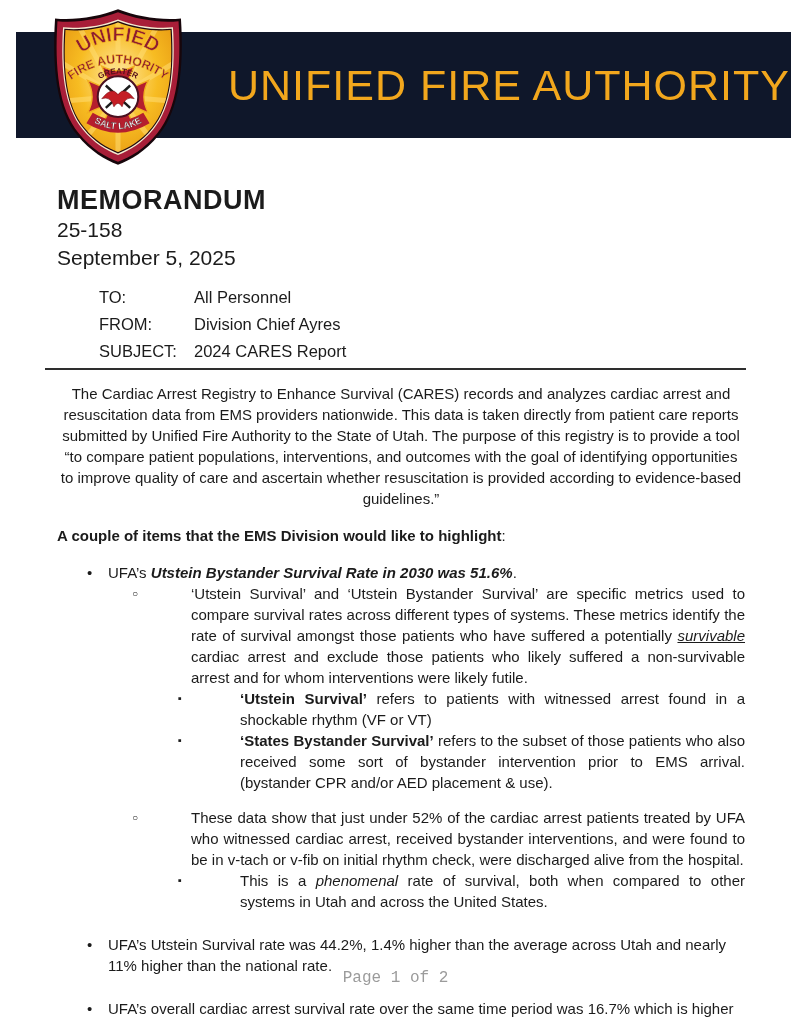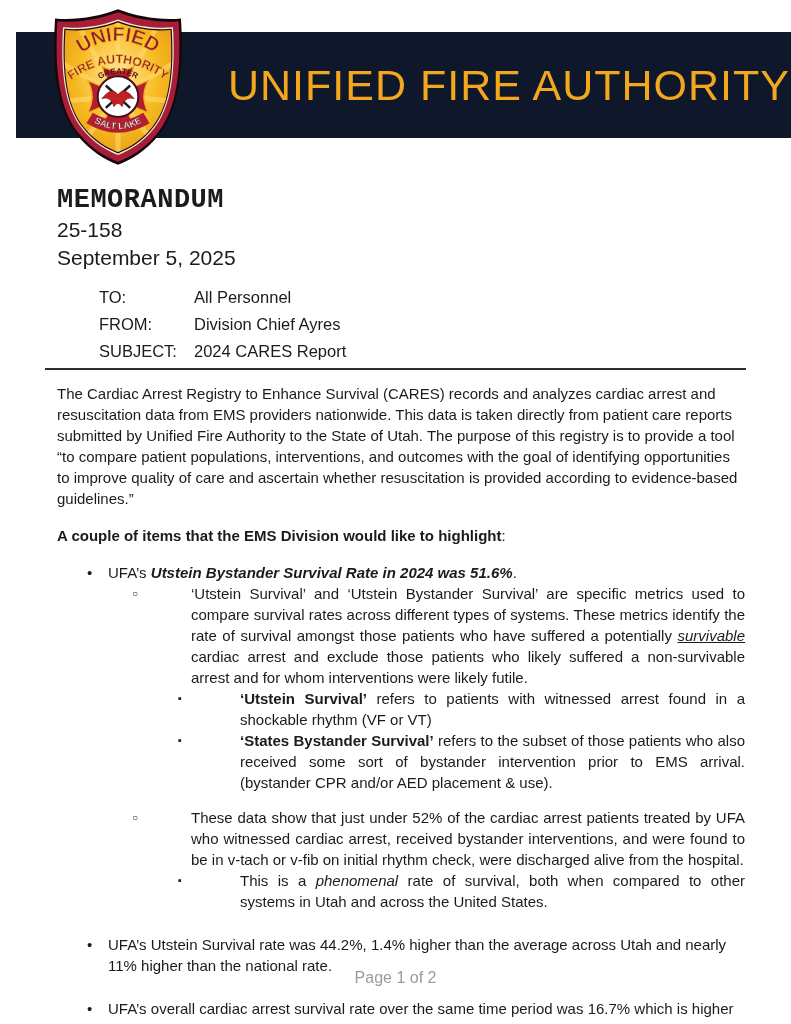--- a/index.html
+++ b/index.html
@@ -11,48 +11,48 @@
   .band{position:absolute;top:32px;left:16px;width:791px;height:106px;background:#0f172a;}
   .band-title{
     position:absolute;left:212px;top:0;height:106px;line-height:106px;
     font-size:43px;letter-spacing:1px;color:#F2A71D;white-space:nowrap;
   }
   .badge{position:absolute;top:7px;left:51px;width:134px;height:160px;}
   .badge svg{display:block;width:100%;height:100%;}
   .badge text{font-family:"Liberation Sans","DejaVu Sans",sans-serif;font-weight:bold;}
   
   .content{position:absolute;top:0;left:57px;width:688px;}
-  .memo-heading{margin:184px 0 0 0;font-size:27px;line-height:32px;font-weight:bold;letter-spacing:.5px;font-family:Liberation Mono, monospace;}
+  .memo-heading{margin:184px 0 0 0;font-size:27px;line-height:32px;font-weight:bold;letter-spacing:.5px;}
   .memo-num{font-size:21px;line-height:28px;}
   .memo-date{font-size:21px;line-height:28px;}
   .fields{margin-top:12px;font-size:16.5px;}
   .frow{display:flex;line-height:27px;margin-left:42px;}
   .flabel{flex:0 0 95px;}
   .rule{border:none;border-top:2px solid #2e2e2e;margin:3px 0 0 -12px;width:701px;}
   
-  .intro{margin:13px 0 0 0;font-size:15px;line-height:21px;}
+  .intro{margin:13px 0 0 0;font-size:15px;line-height:21px;text-align:center;}
   .hl{margin:16px 0 0 0;font-size:15px;line-height:21px;}
   .hl strong{font-weight:bold;}
   .li{display:flex;font-size:15px;line-height:21px;}
   .li .tx{flex:1;}
   .just .tx{text-align:justify;margin-left:40px;}
   .l1{padding-left:30px;}  .l1 .mk{flex:0 0 21px;}
   .l2{padding-left:75px;}  .l2 .mk{flex:0 0 19px;font-size:10px;}
   .l3{padding-left:121px;} .l3 .mk{flex:0 0 22px;font-size:11px;}
   .mt-list{margin-top:16px;}
   .mt-gap{margin-top:14px;}
   .mt-big{margin-top:22px;}
   .bi{font-weight:bold;font-style:italic;}
   .iu{font-style:italic;text-decoration:underline;}
   .it{font-style:italic;}
   .bold{font-weight:bold;}
   
   .footer{
     position:absolute;top:969px;left:0;width:791px;text-align:center;
-    font-family:Liberation Sans, sans-serif;font-size:16px;color:#9b9b9b;
+    font-family:Liberation Mono, monospace;font-size:16px;color:#9b9b9b;
   }
 </style>
 </head>
 <body>
 
 <div class="page">
 
   <div class="band">
     <div class="band-title">UNIFIED FIRE AUTHORITY</div>
   </div>
@@ -146,21 +146,21 @@
     </div>
 
     <hr class="rule">
 
     <p class="intro">The Cardiac Arrest Registry to Enhance Survival (CARES) records and analyzes cardiac arrest and resuscitation data from EMS providers nationwide. This data is taken directly from patient care reports submitted by Unified Fire Authority to the State of Utah. The purpose of this registry is to provide a tool “to compare patient populations, interventions, and outcomes with the goal of identifying opportunities to improve quality of care and ascertain whether resuscitation is provided according to evidence-based guidelines.”</p>
 
     <p class="hl"><strong>A couple of items that the EMS Division would like to highlight</strong><span>:</span></p>
 
     <div class="li l1 mt-list">
       <span class="mk">•</span>
-      <div class="tx"><span>UFA’s </span><span class="bi">Utstein Bystander Survival Rate in 2024 was 51.6%</span><span>.</span></div>
+      <div class="tx"><span>UFA’s </span><span class="bi">Utstein Bystander Survival Rate in 2030 was 51.6%</span><span>.</span></div>
     </div>
 
     <div class="li l2 just">
       <span class="mk">○</span>
       <div class="tx"><span>‘Utstein Survival’ and ‘Utstein Bystander Survival’ are specific metrics used to compare survival rates across different types of systems. These metrics identify the rate of survival amongst those patients who have suffered a potentially </span><span class="iu">survivable</span><span> cardiac arrest and exclude those patients who likely suffered a non-survivable arrest and for whom interventions were likely futile.</span></div>
     </div>
 
     <div class="li l3 just">
       <span class="mk">▪</span>
       <div class="tx"><span class="bold">‘Utstein Survival’</span><span> refers to patients with witnessed arrest found in a shockable rhythm (VF or VT)</span></div>

